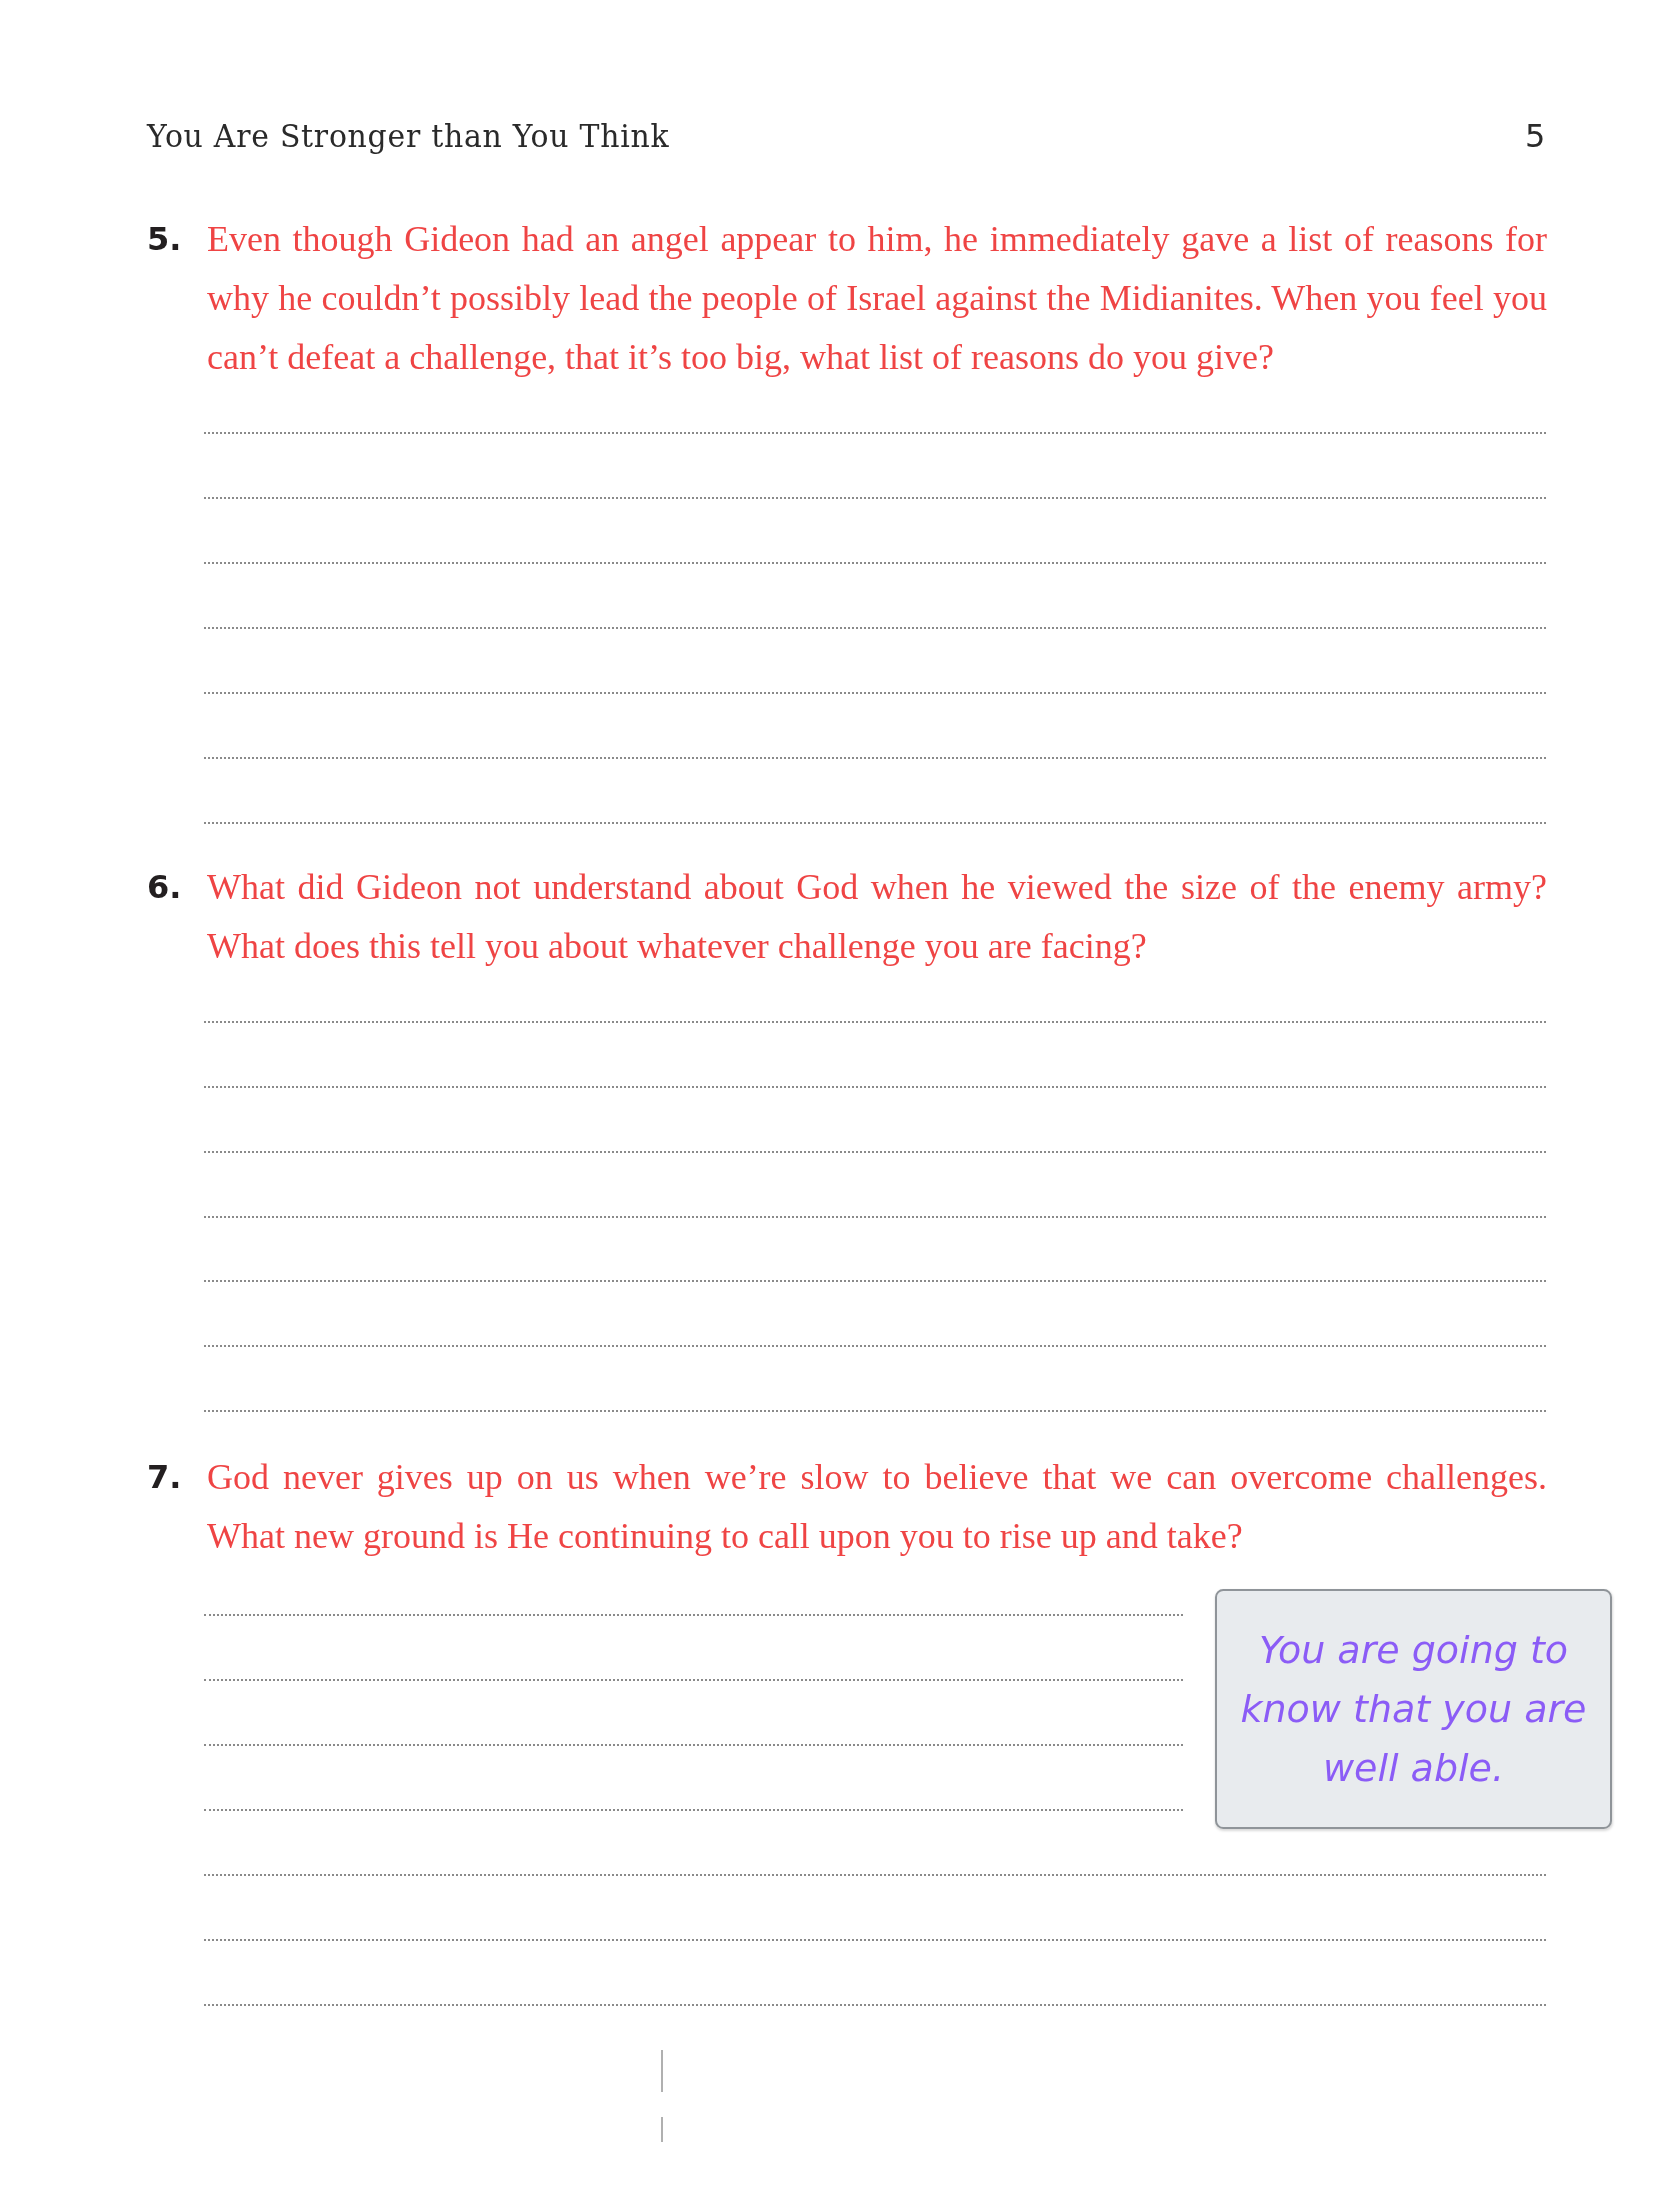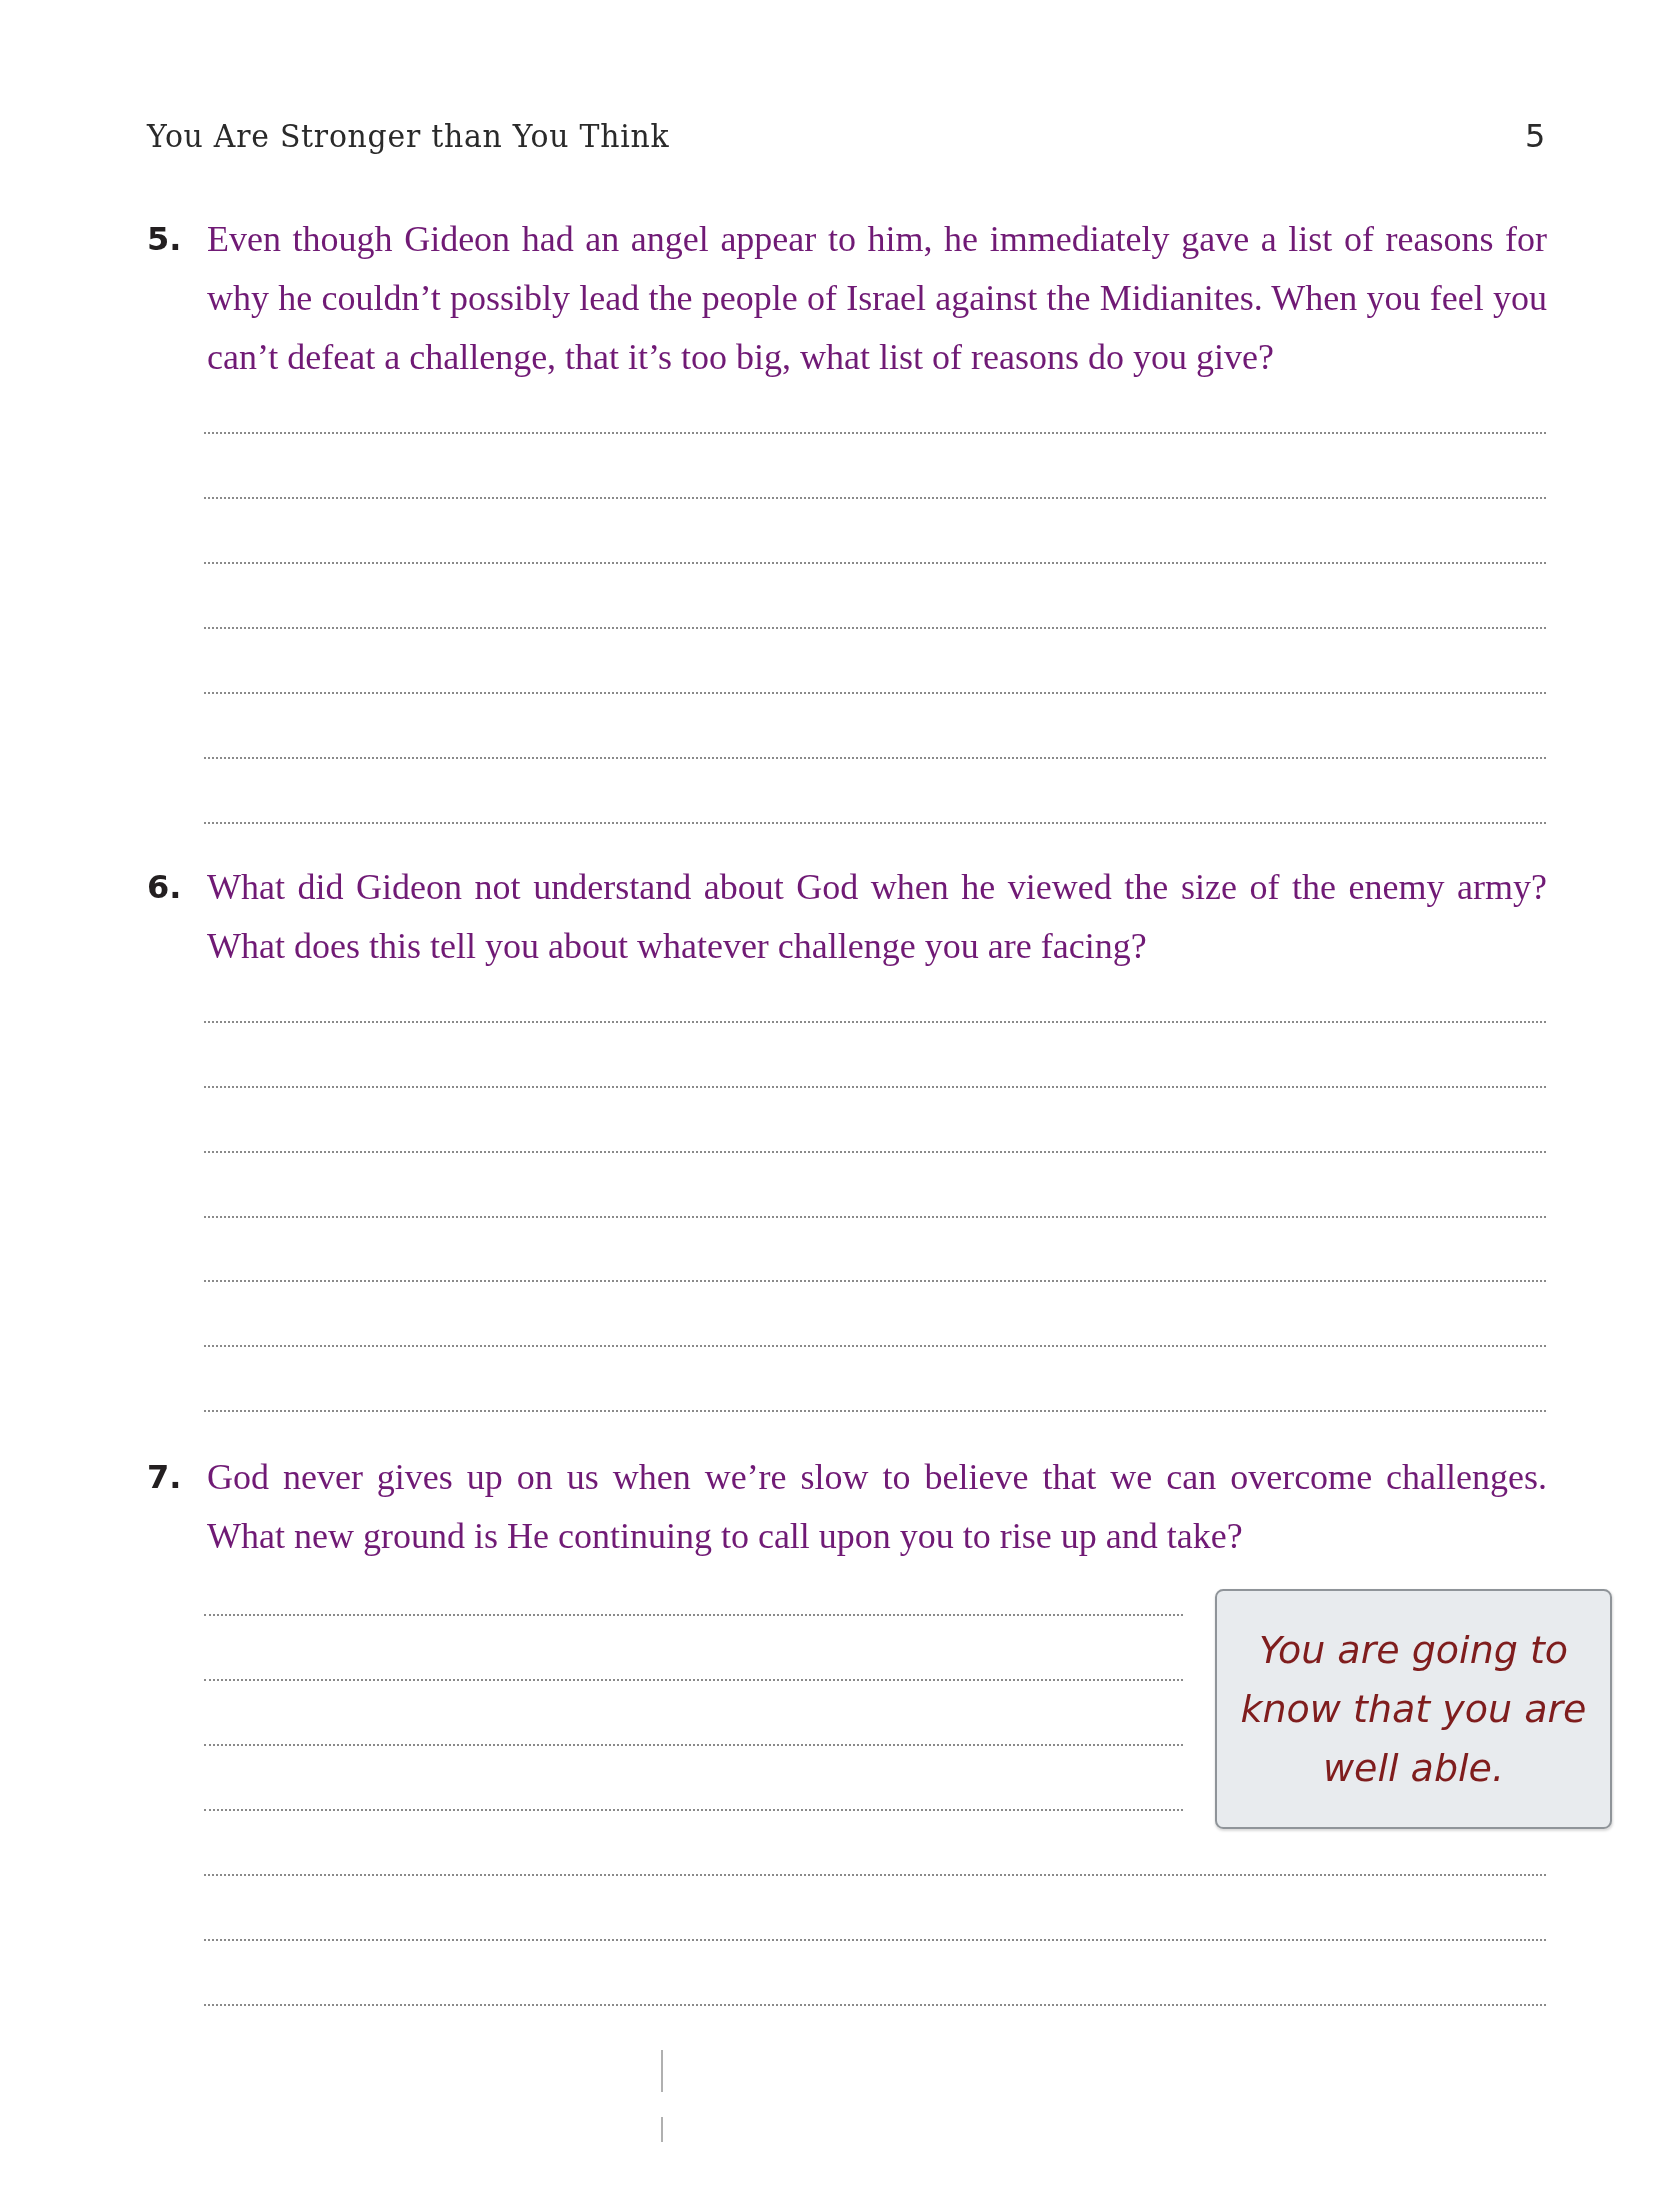--- a/index.html
+++ b/index.html
@@ -28,21 +28,21 @@
   .q-num {
     position: absolute; left: 0; top: 0;
     font-family: "DejaVu Sans", sans-serif;
     font-weight: bold; font-size: 32px;
     line-height: 58px; color: #231f20;
   }
   .q-text {
     margin-left: 60px;
     font-family: "Liberation Serif", serif;
     font-size: 36px; line-height: 59px;
-    color: #701a75;
+    color: #ef4444;
     text-align: justify;
     text-align-last: left;
   }
   .answer-line {
     position: absolute; left: 204px; width: 1342px; height: 0;
     border-top: 2.5px dotted #8a8a8a;
   }
   .answer-line.short { width: 979px; }
   .callout {
     position: absolute; left: 1215px; top: 1589px;
@@ -51,21 +51,21 @@
     border: 2.5px solid #8f9499;
     border-radius: 8.3px;
     box-sizing: border-box;
     box-shadow: 0.8px 1.7px 2.5px rgba(0,0,0,0.15);
     display: flex; align-items: center; justify-content: center;
   }
   .callout-text {
     font-family: "DejaVu Sans", sans-serif;
     font-style: italic; font-weight: normal;
     font-size: 38px; line-height: 59px;
-    color: #7f1d1d; text-align: center;
+    color: #8b5cf6; text-align: center;
     width: 367px;
   }
   .gutter-mark {
     position: absolute; left: 661px; width: 1.7px;
     background: #b0b0b0;
   }
 </style>
 </head>
 <body>
 

